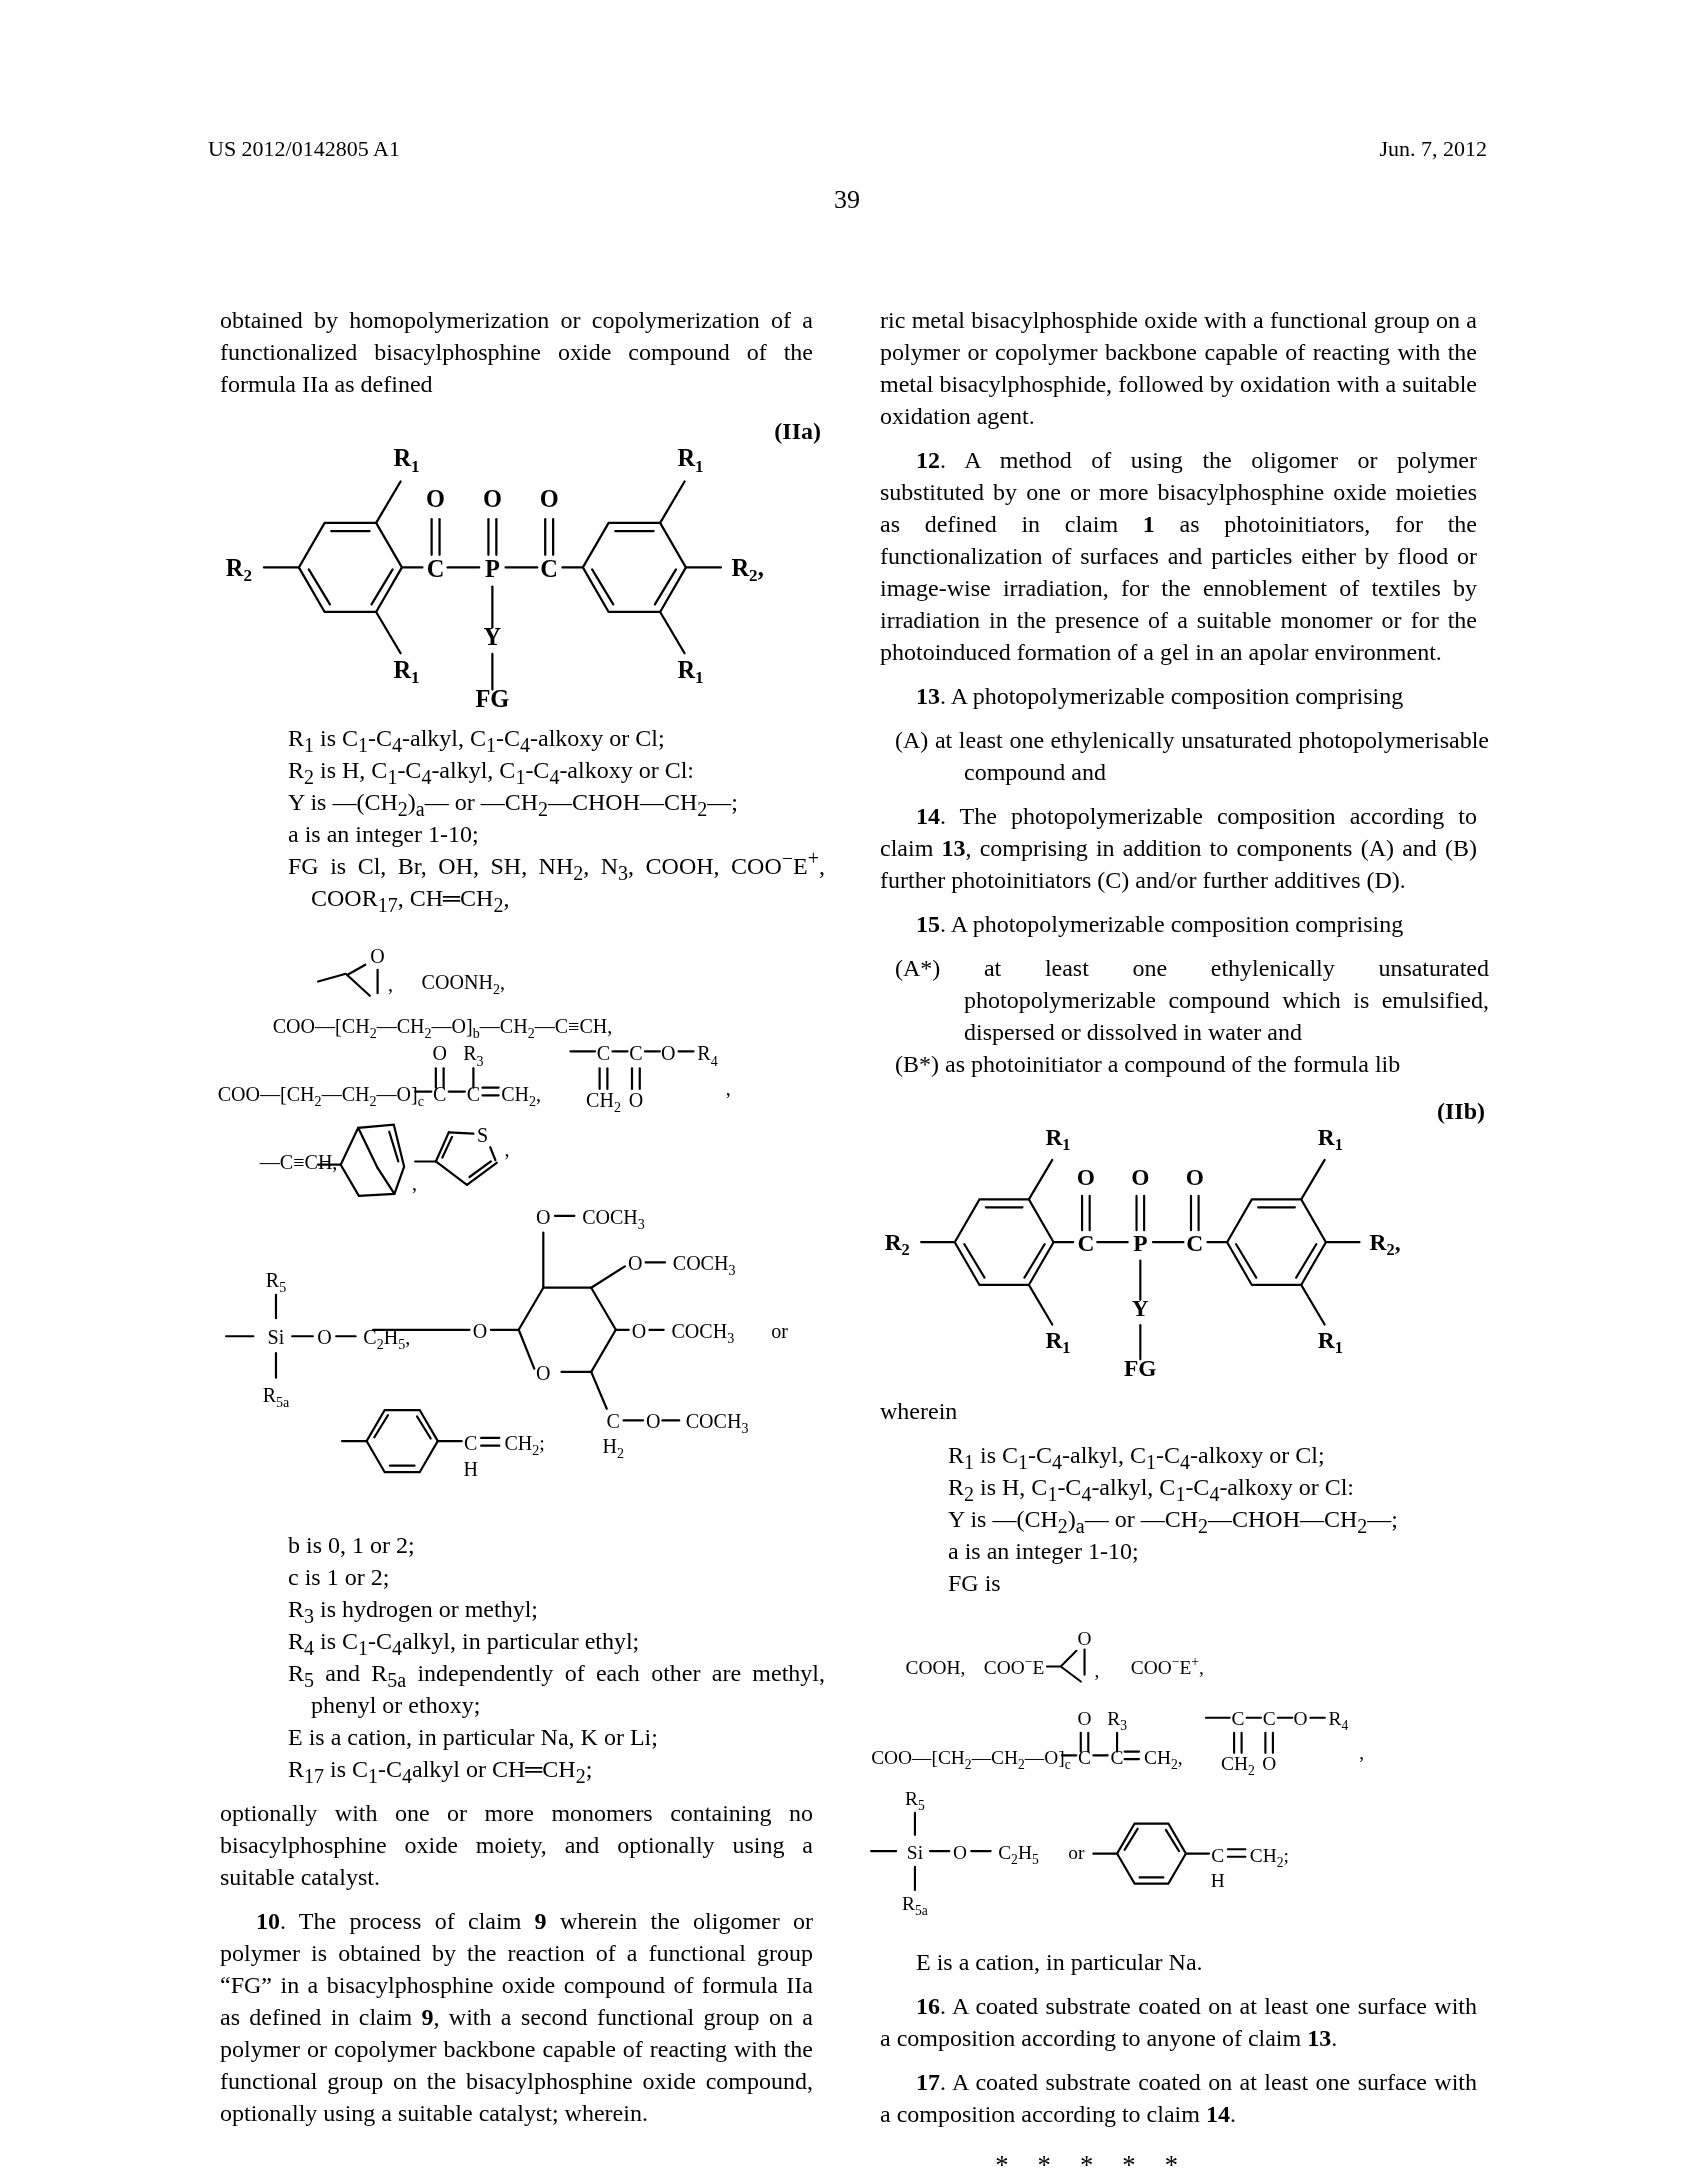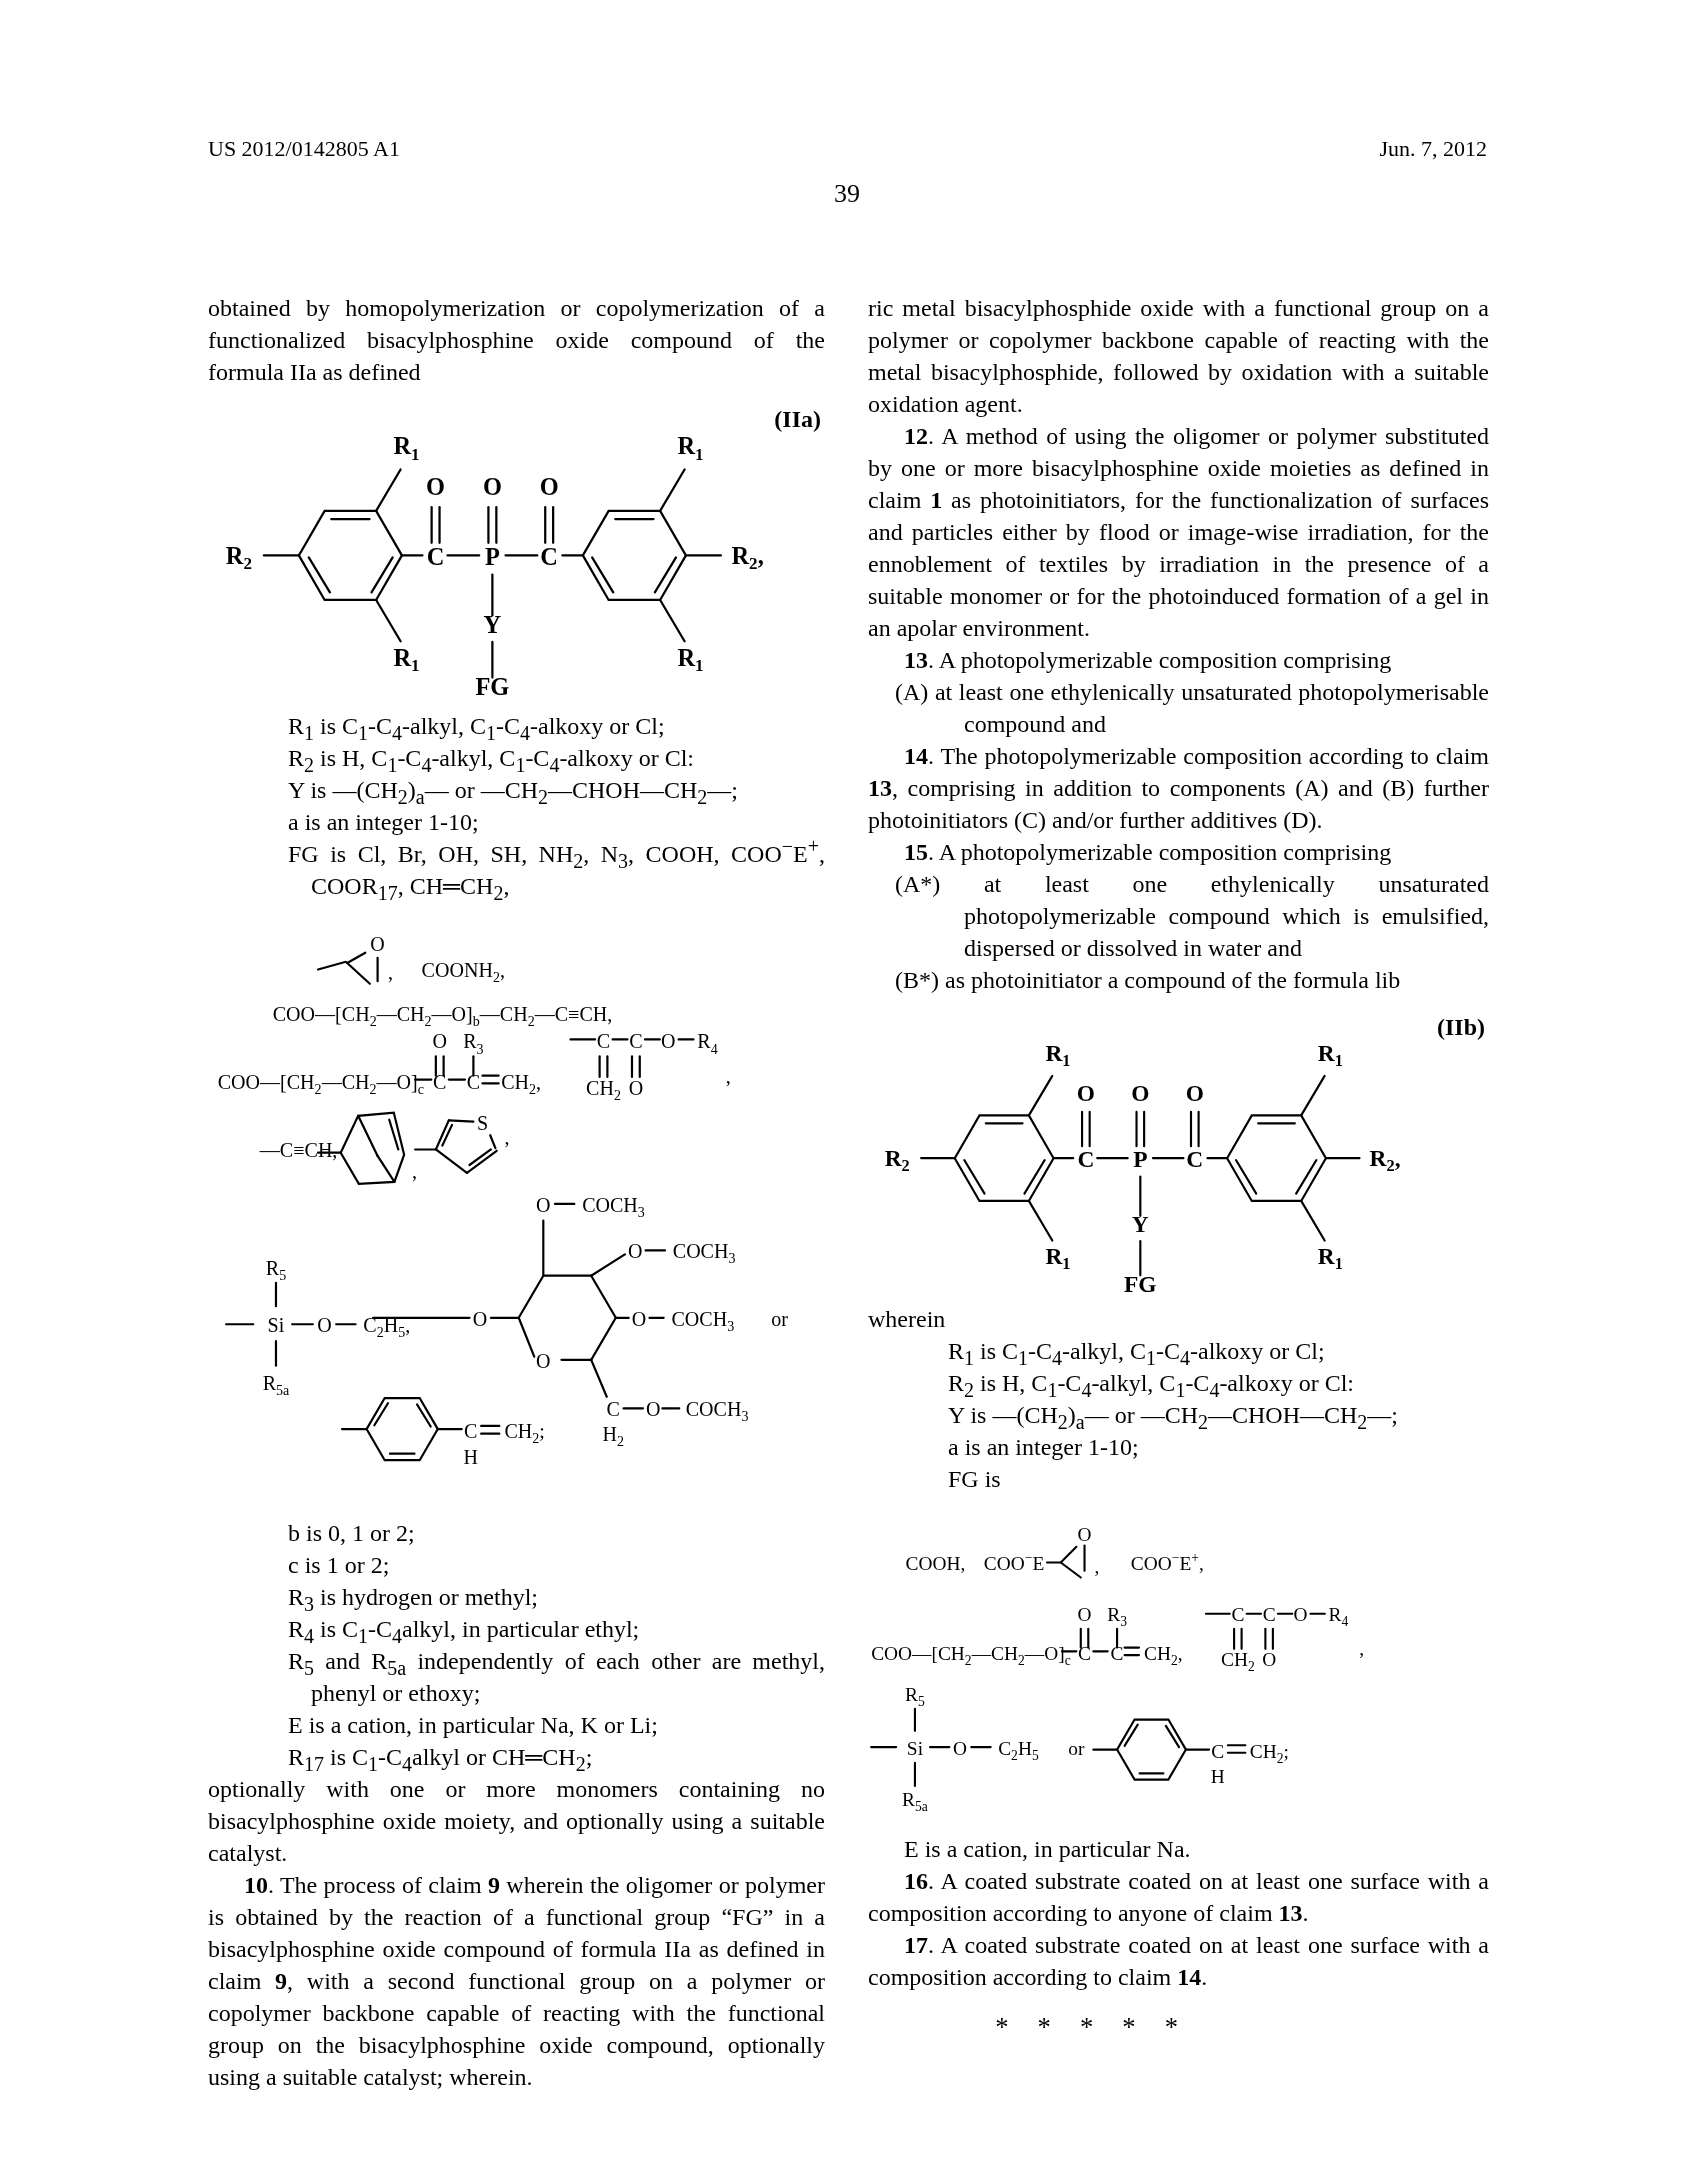--- a/index.html
+++ b/index.html
@@ -1,24 +1,24 @@
 <!DOCTYPE html>
 <html style="font-size:10.6px"><head>
 <meta charset="utf-8">
 <style>
   html,body{margin:0;padding:0;}
   body{width:1694px;height:2183px;background:#e8e8e8;font-family:"Liberation Serif","DejaVu Serif",serif;color:#000;}
   .page{position:absolute;left:0;top:0;width:1694px;height:2183px;background:#ffffff;overflow:hidden;}
   .header{position:absolute;top:136px;left:208px;width:1279px;display:flex;justify-content:space-between;font-size:22px;}
-  .pageno{position:absolute;top:179px;left:0;width:1694px;text-align:center;font-size:26px;}
+  .pageno{position:absolute;top:185px;left:0;width:1694px;text-align:center;font-size:26px;}
   .col{position:absolute;top:292px;font-size:24px;line-height:32px;}
   .col.left{left:208px;width:617px;}
   .col.right{left:868px;width:621px;}
   .just{text-align:justify;}
-  p{margin:0;}
+  p{margin:12px;}
   .claim{text-indent:36px;}
   .defs{padding-left:103px;}
   .def{text-indent:-23px;}
   .clause{padding-left:96px;text-indent:-69px;}
   .formula{position:relative;height:306px;margin:12px 0 4px 0;font-weight:bold;}
   .formula .flabel{position:absolute;right:4px;top:2.6px;}
   .formula svg{position:absolute;left:0;top:20px;}
   .chem line,.chem polyline,.chem polygon{stroke:#000;stroke-width:3.4;fill:none;stroke-linecap:round;}
   .chem text{font-size:31px;fill:#000;font-family:"Liberation Serif","DejaVu Serif",serif;}
   .bapo text{font-size:37px;}

